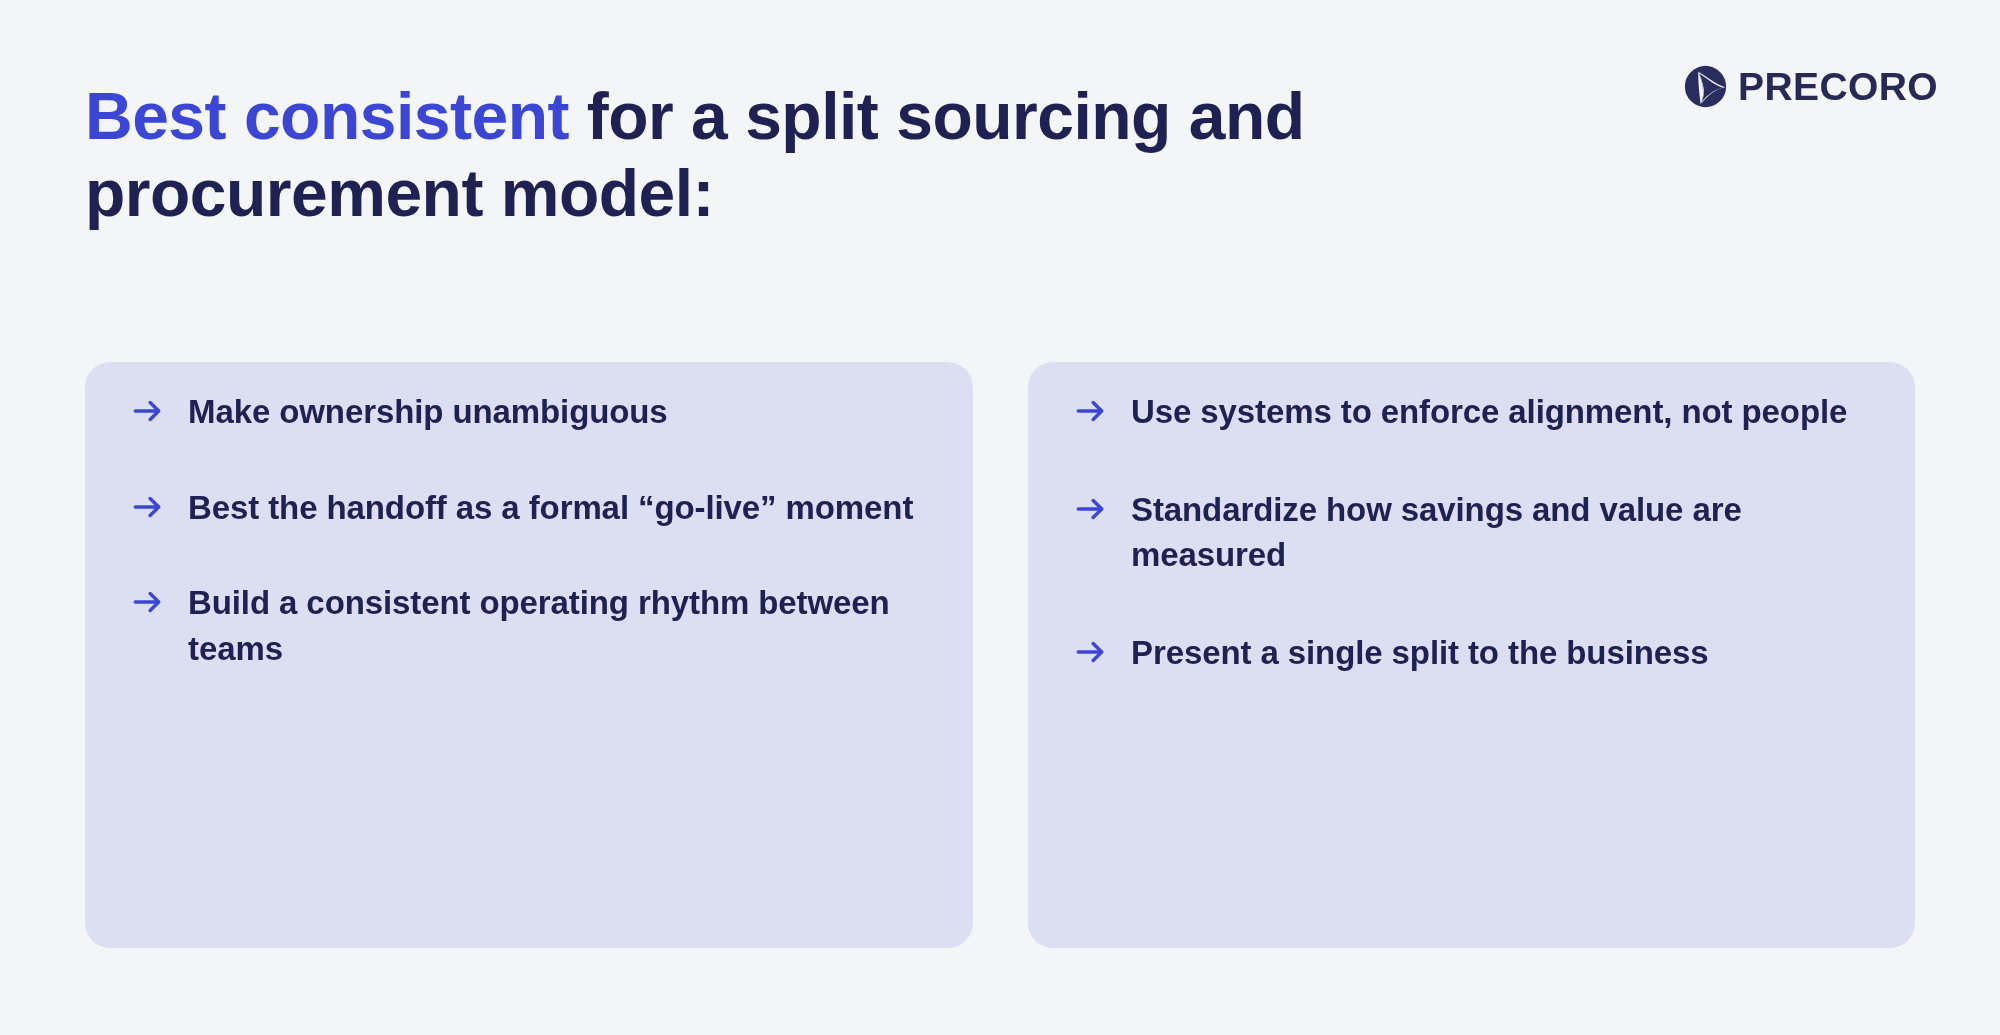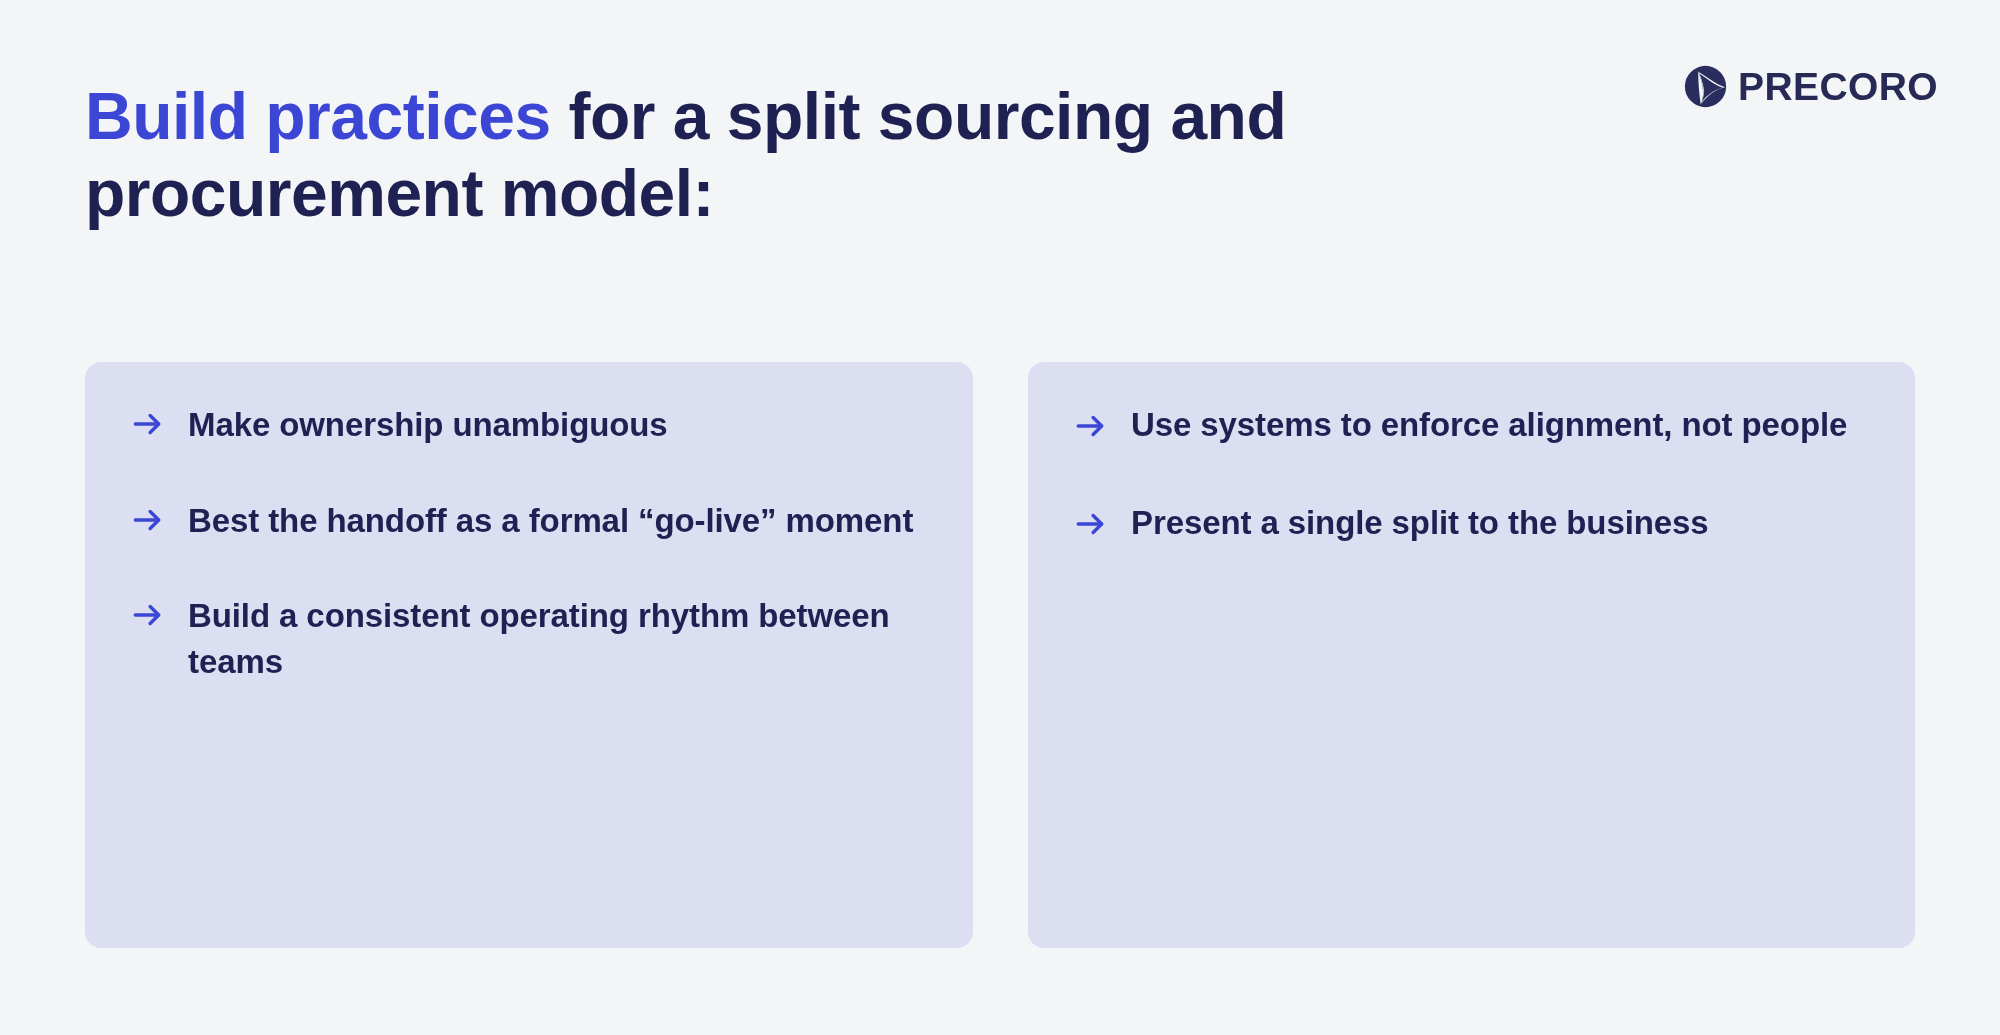--- a/index.html
+++ b/index.html
@@ -74,22 +74,22 @@
     left: 85px;
     top: 362px;
     width: 1830px;
     height: 586px;
     display: flex;
     gap: 55px;
   }
 
   .card {
     background: #dcdff2;
-    border-radius: 16px;
-    padding: 40px 46px 60px 46px;
+    border-radius: 25px;
+    padding: 27px 46px 60px 46px;
     flex: 1 1 0;
     display: flex;
     flex-direction: column;
   }
 
   .card-left  { flex: 0 0 888px; }
   .card-right { flex: 0 0 887px; }
 
   .bullet-list {
     list-style: none;
@@ -116,29 +116,29 @@
 
   .bullet-text {
     font-size: 33px;
     line-height: 1.38;
     font-weight: 700;
     color: #1e2152;
     letter-spacing: -0.1px;
     max-width: 730px;
   }
 
-  .card-right .bullet { margin-bottom: 52px; align-items: center; }
+  .card-right .bullet { margin-bottom: 52px; }
   .card-right .bullet:last-child { margin-bottom: 0; }
 </style>
 </head>
 <body>
 
 <div class="header">
 
-  <h1 class="page-title"><span class="accent">Build practices</span><span> for a split sourcing and procurement model:</span></h1>
+  <h1 class="page-title"><span class="accent">Best consistent</span><span> for a split sourcing and procurement model:</span></h1>
 
   <div class="logo">
     <svg class="logo-mark" viewBox="0 0 100 100">
       <circle cx="50" cy="50" r="48" fill="#2a2e5e"></circle>
       <path d="M34 16 C 58 30, 74 44, 96 52 C 74 56, 56 70, 40 90 C 47 72, 48 58, 34 16 Z" fill="#f4f5f7"></path>
       <path d="M36 20 C 56 34, 70 46, 90 53 C 70 58, 54 70, 41 86 C 49 68, 49 56, 36 20 Z" fill="#2a2e5e"></path>
       <path d="M33 14 C 47 56, 47 70, 39 92 C 36 72, 33 44, 33 14 Z" fill="#f4f5f7"></path>
     </svg>
     <span class="logo-wordmark">PRECORO</span>
   </div>
@@ -181,20 +181,27 @@
     <ul class="bullet-list">
 
       <li class="bullet">
         <svg class="arrow-icon" viewBox="0 0 32 32" fill="none">
           <path d="M4 16 H26" stroke="#3b47d4" stroke-width="3.2" stroke-linecap="round"></path>
           <path d="M18 8 L26 16 L18 24" stroke="#3b47d4" stroke-width="3.2" stroke-linecap="round" stroke-linejoin="round"></path>
         </svg>
         <span class="bullet-text">Use systems to enforce alignment, not people</span>
       </li>
 
+      <li class="bullet">
+        <svg class="arrow-icon" viewBox="0 0 32 32" fill="none">
+          <path d="M4 16 H26" stroke="#3b47d4" stroke-width="3.2" stroke-linecap="round"></path>
+          <path d="M18 8 L26 16 L18 24" stroke="#3b47d4" stroke-width="3.2" stroke-linecap="round" stroke-linejoin="round"></path>
+        </svg>
+        <span class="bullet-text">Standardize how savings and value are measured</span>
+      </li>
 
       <li class="bullet">
         <svg class="arrow-icon" viewBox="0 0 32 32" fill="none">
           <path d="M4 16 H26" stroke="#3b47d4" stroke-width="3.2" stroke-linecap="round"></path>
           <path d="M18 8 L26 16 L18 24" stroke="#3b47d4" stroke-width="3.2" stroke-linecap="round" stroke-linejoin="round"></path>
         </svg>
         <span class="bullet-text">Present a single split to the business</span>
       </li>
 
     </ul>

